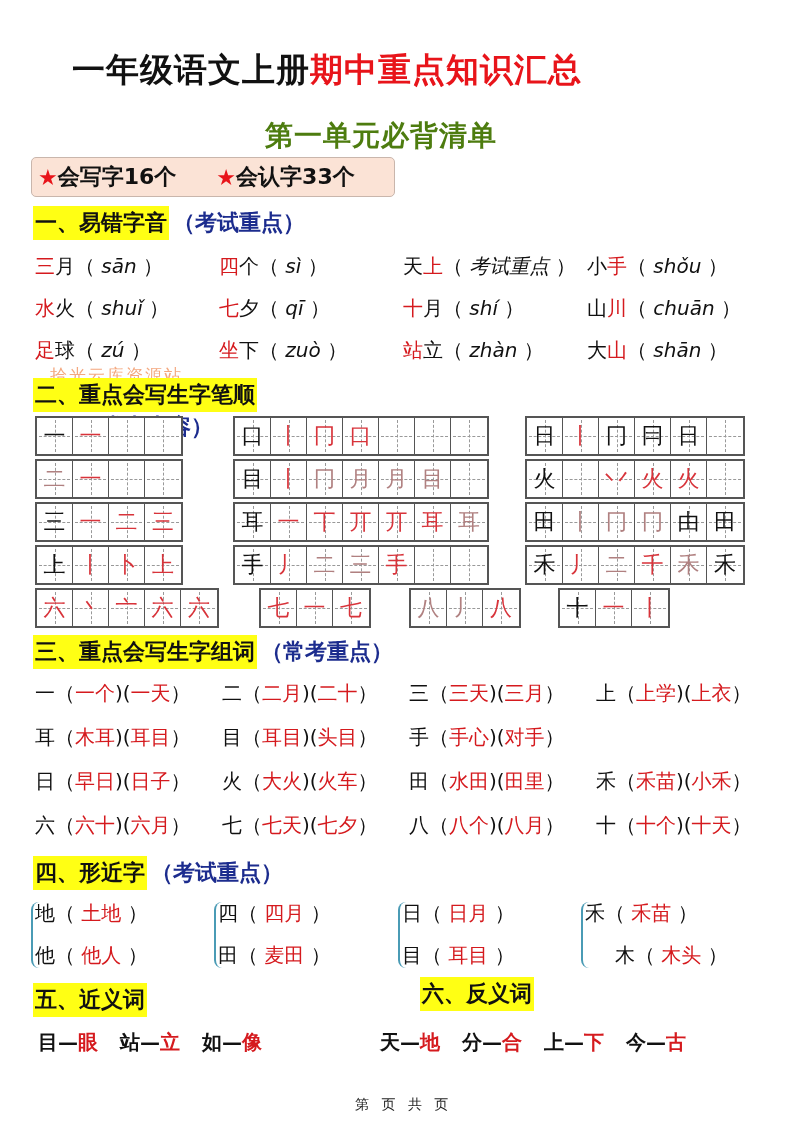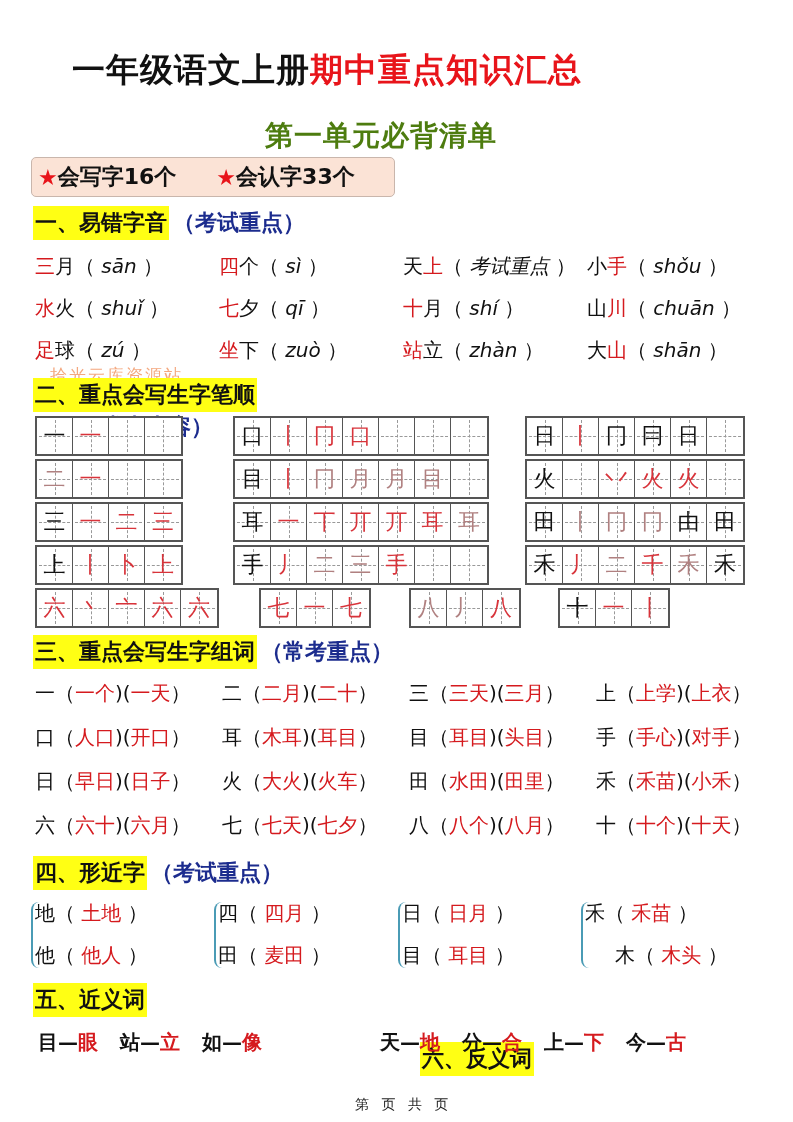--- a/index.html
+++ b/index.html
@@ -375,21 +375,20 @@
   <span class="note">（常考重点）</span>
 </div>
 <div class="abs" style="left:35px;top:680px;" id="s3">
     <div class="words" style="height:44px;">
       <div class="wgroup" style="width:183px;"><span>一</span><span>（</span><span class="r">一个</span><span>)(</span><span class="r">一天</span><span>）</span></div>
       <div class="wgroup" style="width:183px;"><span>二</span><span>（</span><span class="r">二月</span><span>)(</span><span class="r">二十</span><span>）</span></div>
       <div class="wgroup" style="width:183px;"><span>三</span><span>（</span><span class="r">三天</span><span>)(</span><span class="r">三月</span><span>）</span></div>
       <div class="wgroup" style="width:183px;"><span>上</span><span>（</span><span class="r">上学</span><span>)(</span><span class="r">上衣</span><span>）</span></div>
     </div>
     <div class="words" style="height:44px;">
-      <div class="wgroup" style="width:183px;"><span>口</span><span>（</span><span class="r">人口</span><span>)(</span><span class="r">开口</span><span>）</span></div>
       <div class="wgroup" style="width:183px;"><span>耳</span><span>（</span><span class="r">木耳</span><span>)(</span><span class="r">耳目</span><span>）</span></div>
       <div class="wgroup" style="width:183px;"><span>目</span><span>（</span><span class="r">耳目</span><span>)(</span><span class="r">头目</span><span>）</span></div>
       <div class="wgroup" style="width:183px;"><span>手</span><span>（</span><span class="r">手心</span><span>)(</span><span class="r">对手</span><span>）</span></div>
     </div>
     <div class="words" style="height:44px;">
       <div class="wgroup" style="width:183px;"><span>日</span><span>（</span><span class="r">早日</span><span>)(</span><span class="r">日子</span><span>）</span></div>
       <div class="wgroup" style="width:183px;"><span>火</span><span>（</span><span class="r">大火</span><span>)(</span><span class="r">火车</span><span>）</span></div>
       <div class="wgroup" style="width:183px;"><span>田</span><span>（</span><span class="r">水田</span><span>)(</span><span class="r">田里</span><span>）</span></div>
       <div class="wgroup" style="width:183px;"><span>禾</span><span>（</span><span class="r">禾苗</span><span>)(</span><span class="r">小禾</span><span>）</span></div>
     </div>
@@ -418,18 +417,18 @@
     <div class="brace" style="left:581px;top:902px;height:66px;"></div>
     <div class="abs sim" style="left:585px;top:900px;"><span>禾</span><span>（ </span><span class="r">禾苗</span><span> ）</span></div>
     <div class="abs sim" style="left:615px;top:942px;"><span>木</span><span>（ </span><span class="r">木头</span><span> ）</span></div>
   </div>
 
 <div class="abs sec" style="left:33px;top:983px;">
   <span class="hl">五、近义词</span>
 </div>
 <div class="abs pairs" style="left:38px;top:1029px;" id="s5"><span style="margin-right:22px;"><span>目</span><span>—</span><span class="r">眼</span></span><span style="margin-right:22px;"><span>站</span><span>—</span><span class="r">立</span></span><span style="margin-right:22px;"><span>如</span><span>—</span><span class="r">像</span></span></div>
 
-<div class="abs sec" style="left:378px;top:1042px;padding-left:42px;">
+<div class="abs sec" style="left:378px;top:977px;padding-left:42px;">
   <span class="hl">六、反义词</span>
 </div>
 <div class="abs pairs" style="left:380px;top:1029px;" id="s6"><span style="margin-right:22px;"><span>天</span><span>—</span><span class="r">地</span></span><span style="margin-right:22px;"><span>分</span><span>—</span><span class="r">合</span></span><span style="margin-right:22px;"><span>上</span><span>—</span><span class="r">下</span></span><span style="margin-right:22px;"><span>今</span><span>—</span><span class="r">古</span></span></div>
 
 <div class="abs footer">第 页 共 页</div>
 
 </body></html>

